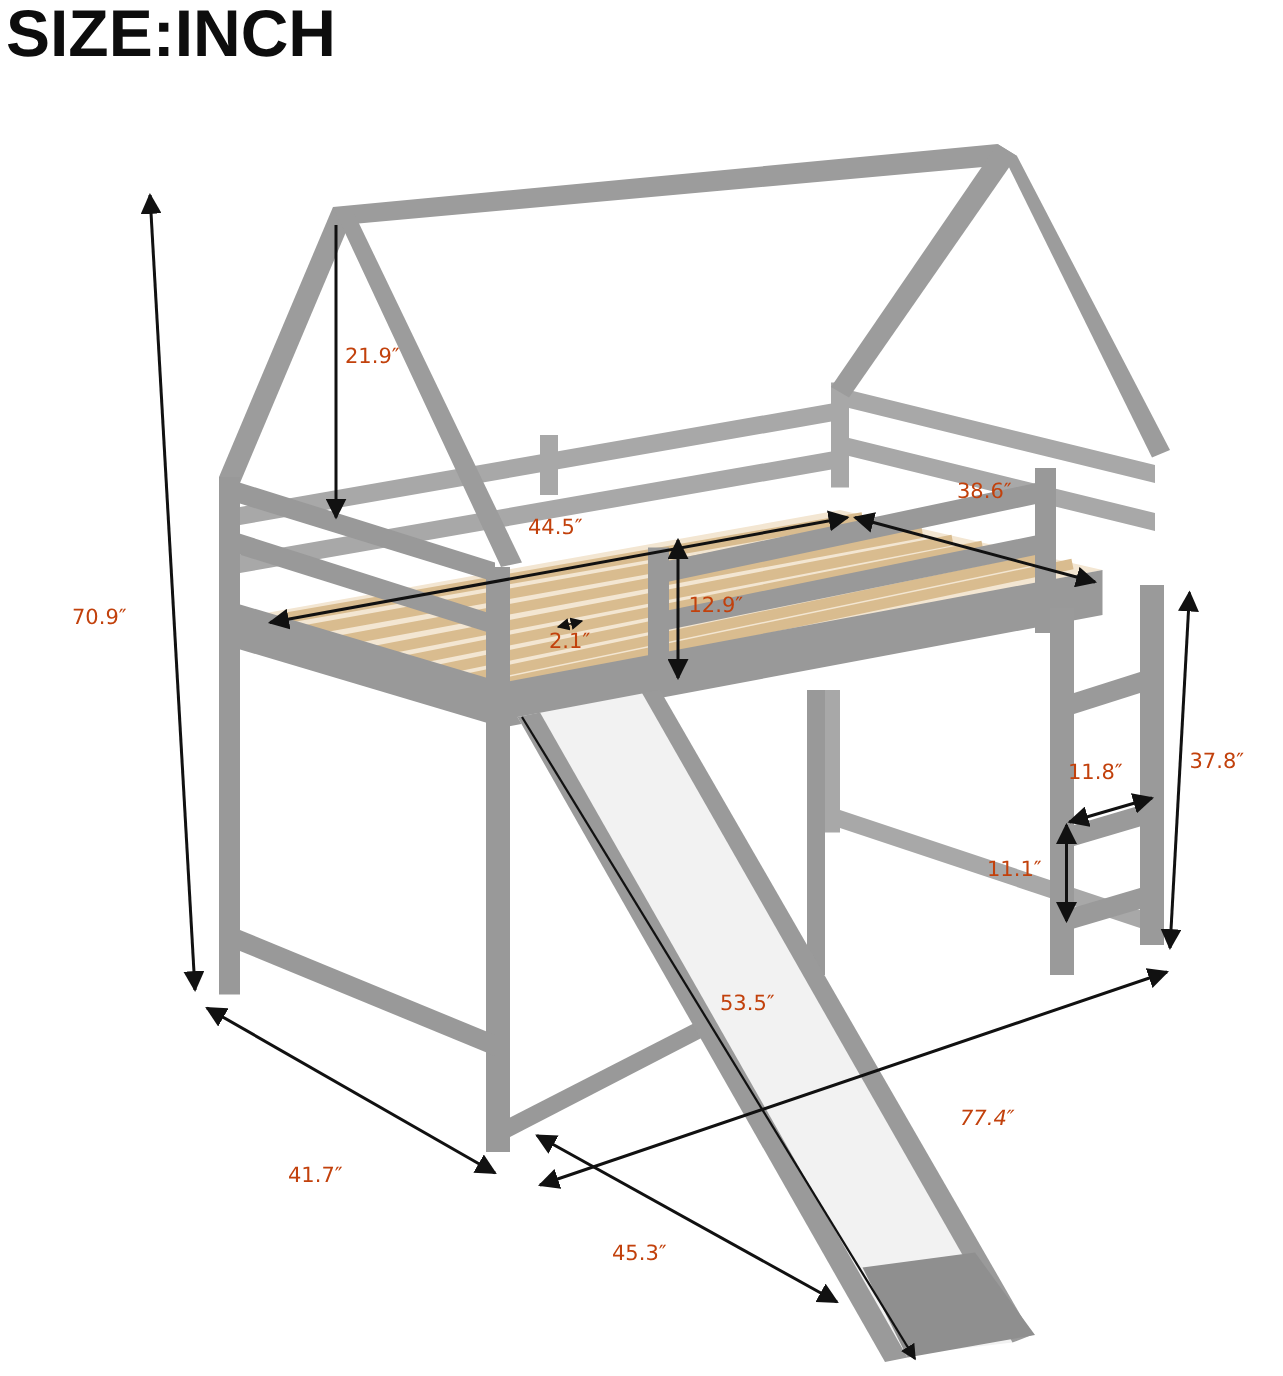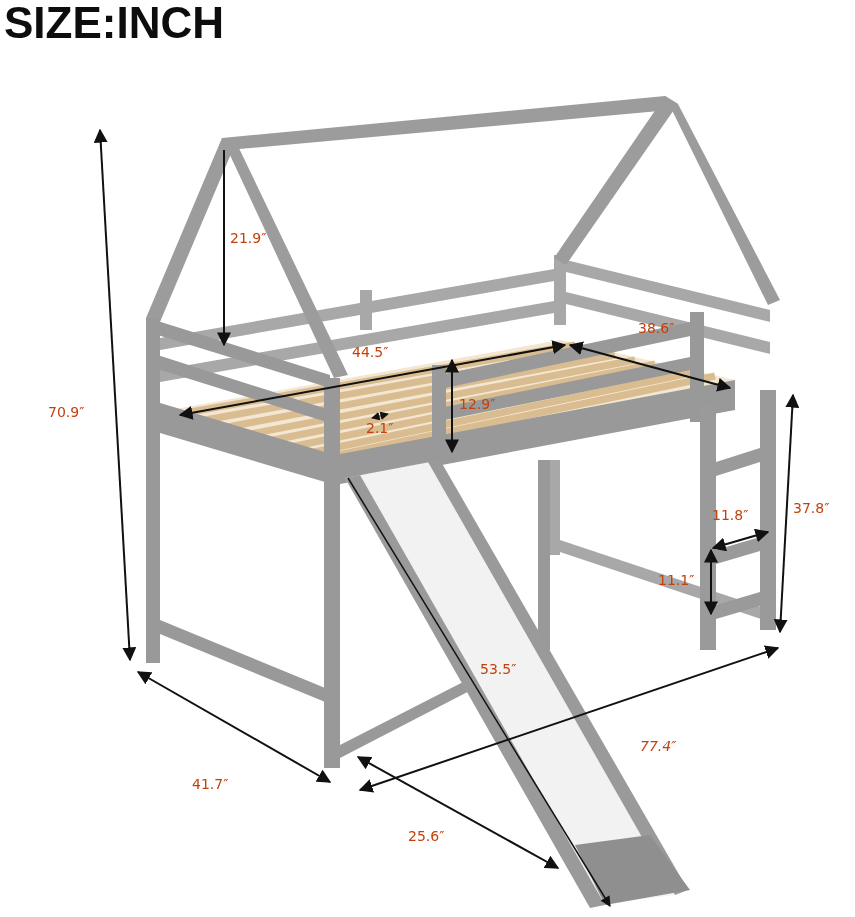--- a/index.html
+++ b/index.html
@@ -121,13 +121,13 @@
 <div class="dim" style="left:352px; top:344px;">44.5″</div>
 <div class="dim" style="left:638px; top:320px;">38.6″</div>
 <div class="dim" style="left:366px; top:420px;">2.1″</div>
 <div class="dim" style="left:459px; top:396px;">12.9″</div>
 <div class="dim" style="left:793px; top:500px;">37.8″</div>
 <div class="dim" style="left:712px; top:507px;">11.8″</div>
 <div class="dim" style="left:658px; top:572px;">11.1″</div>
 <div class="dim" style="left:480px; top:661px;">53.5″</div>
 <div class="dim" style="left:640px; top:738px;font-style:italic;">77.4″</div>
 <div class="dim" style="left:192px; top:744px;margin-top:32px;">41.7″</div>
-<div class="dim" style="left:408px; top:828px;">25.6″</div>
+<div class="dim" style="left:408px; top:828px;">45.3″</div>
 
 </body></html>

